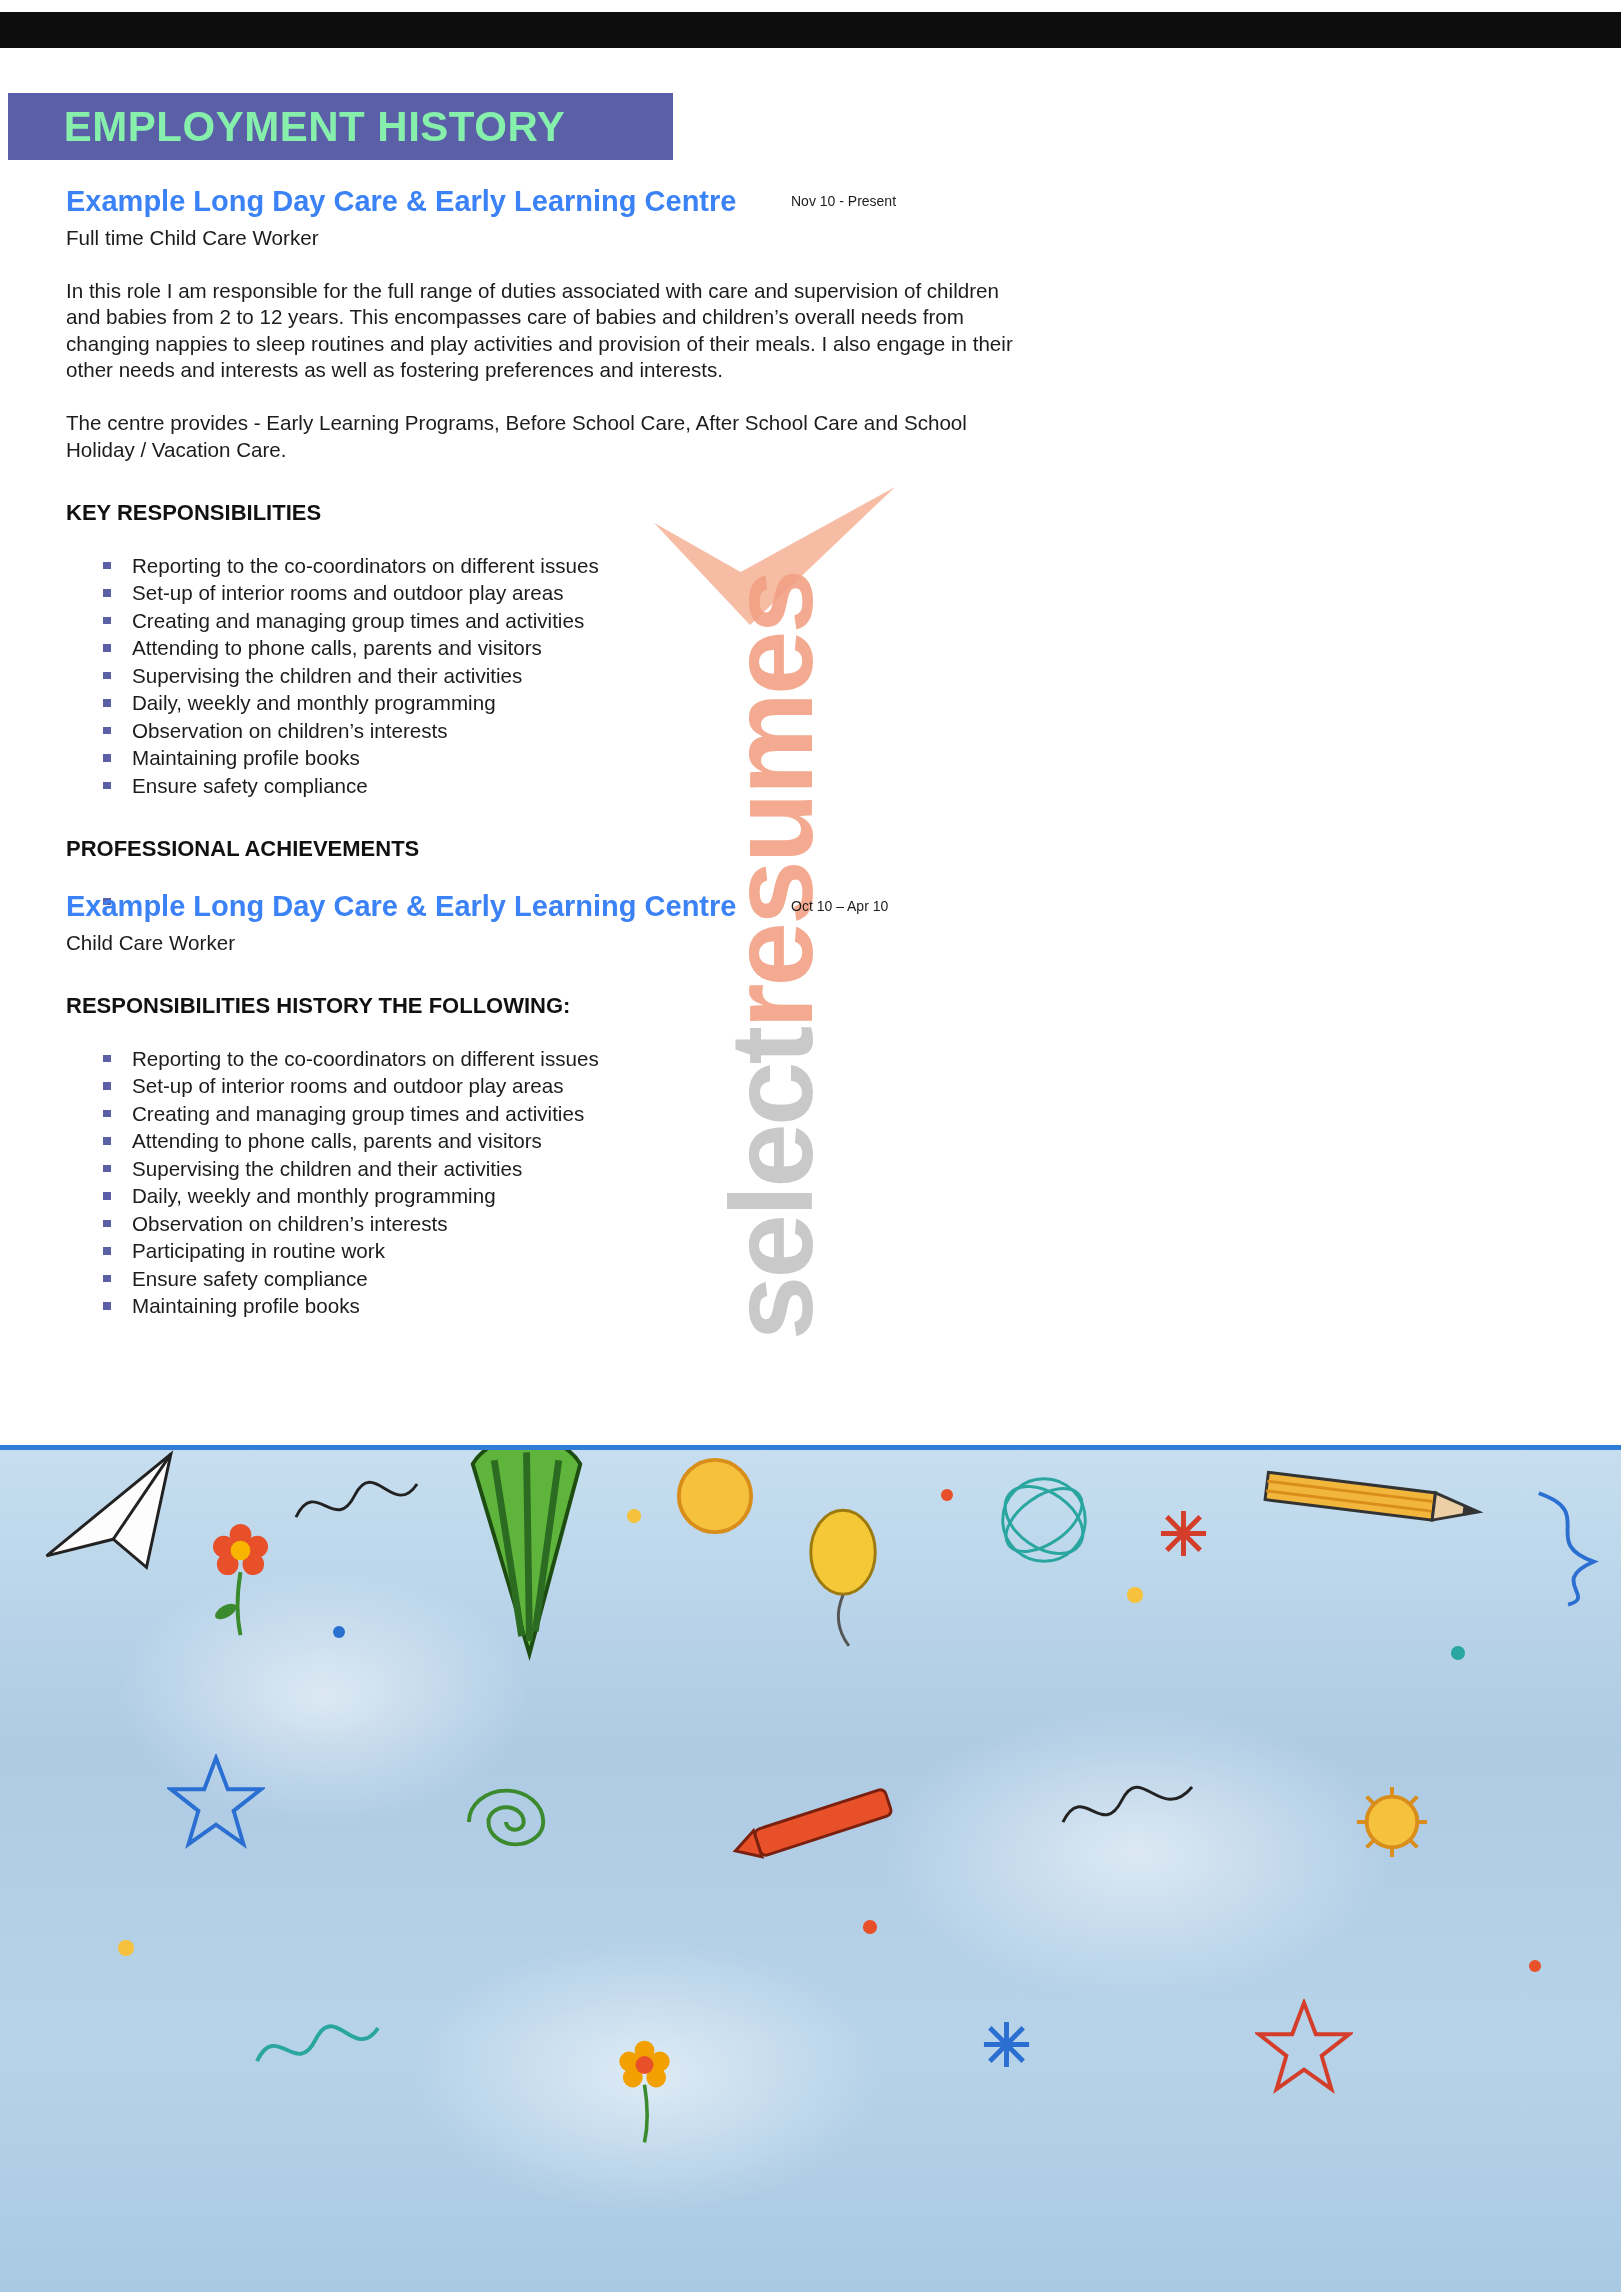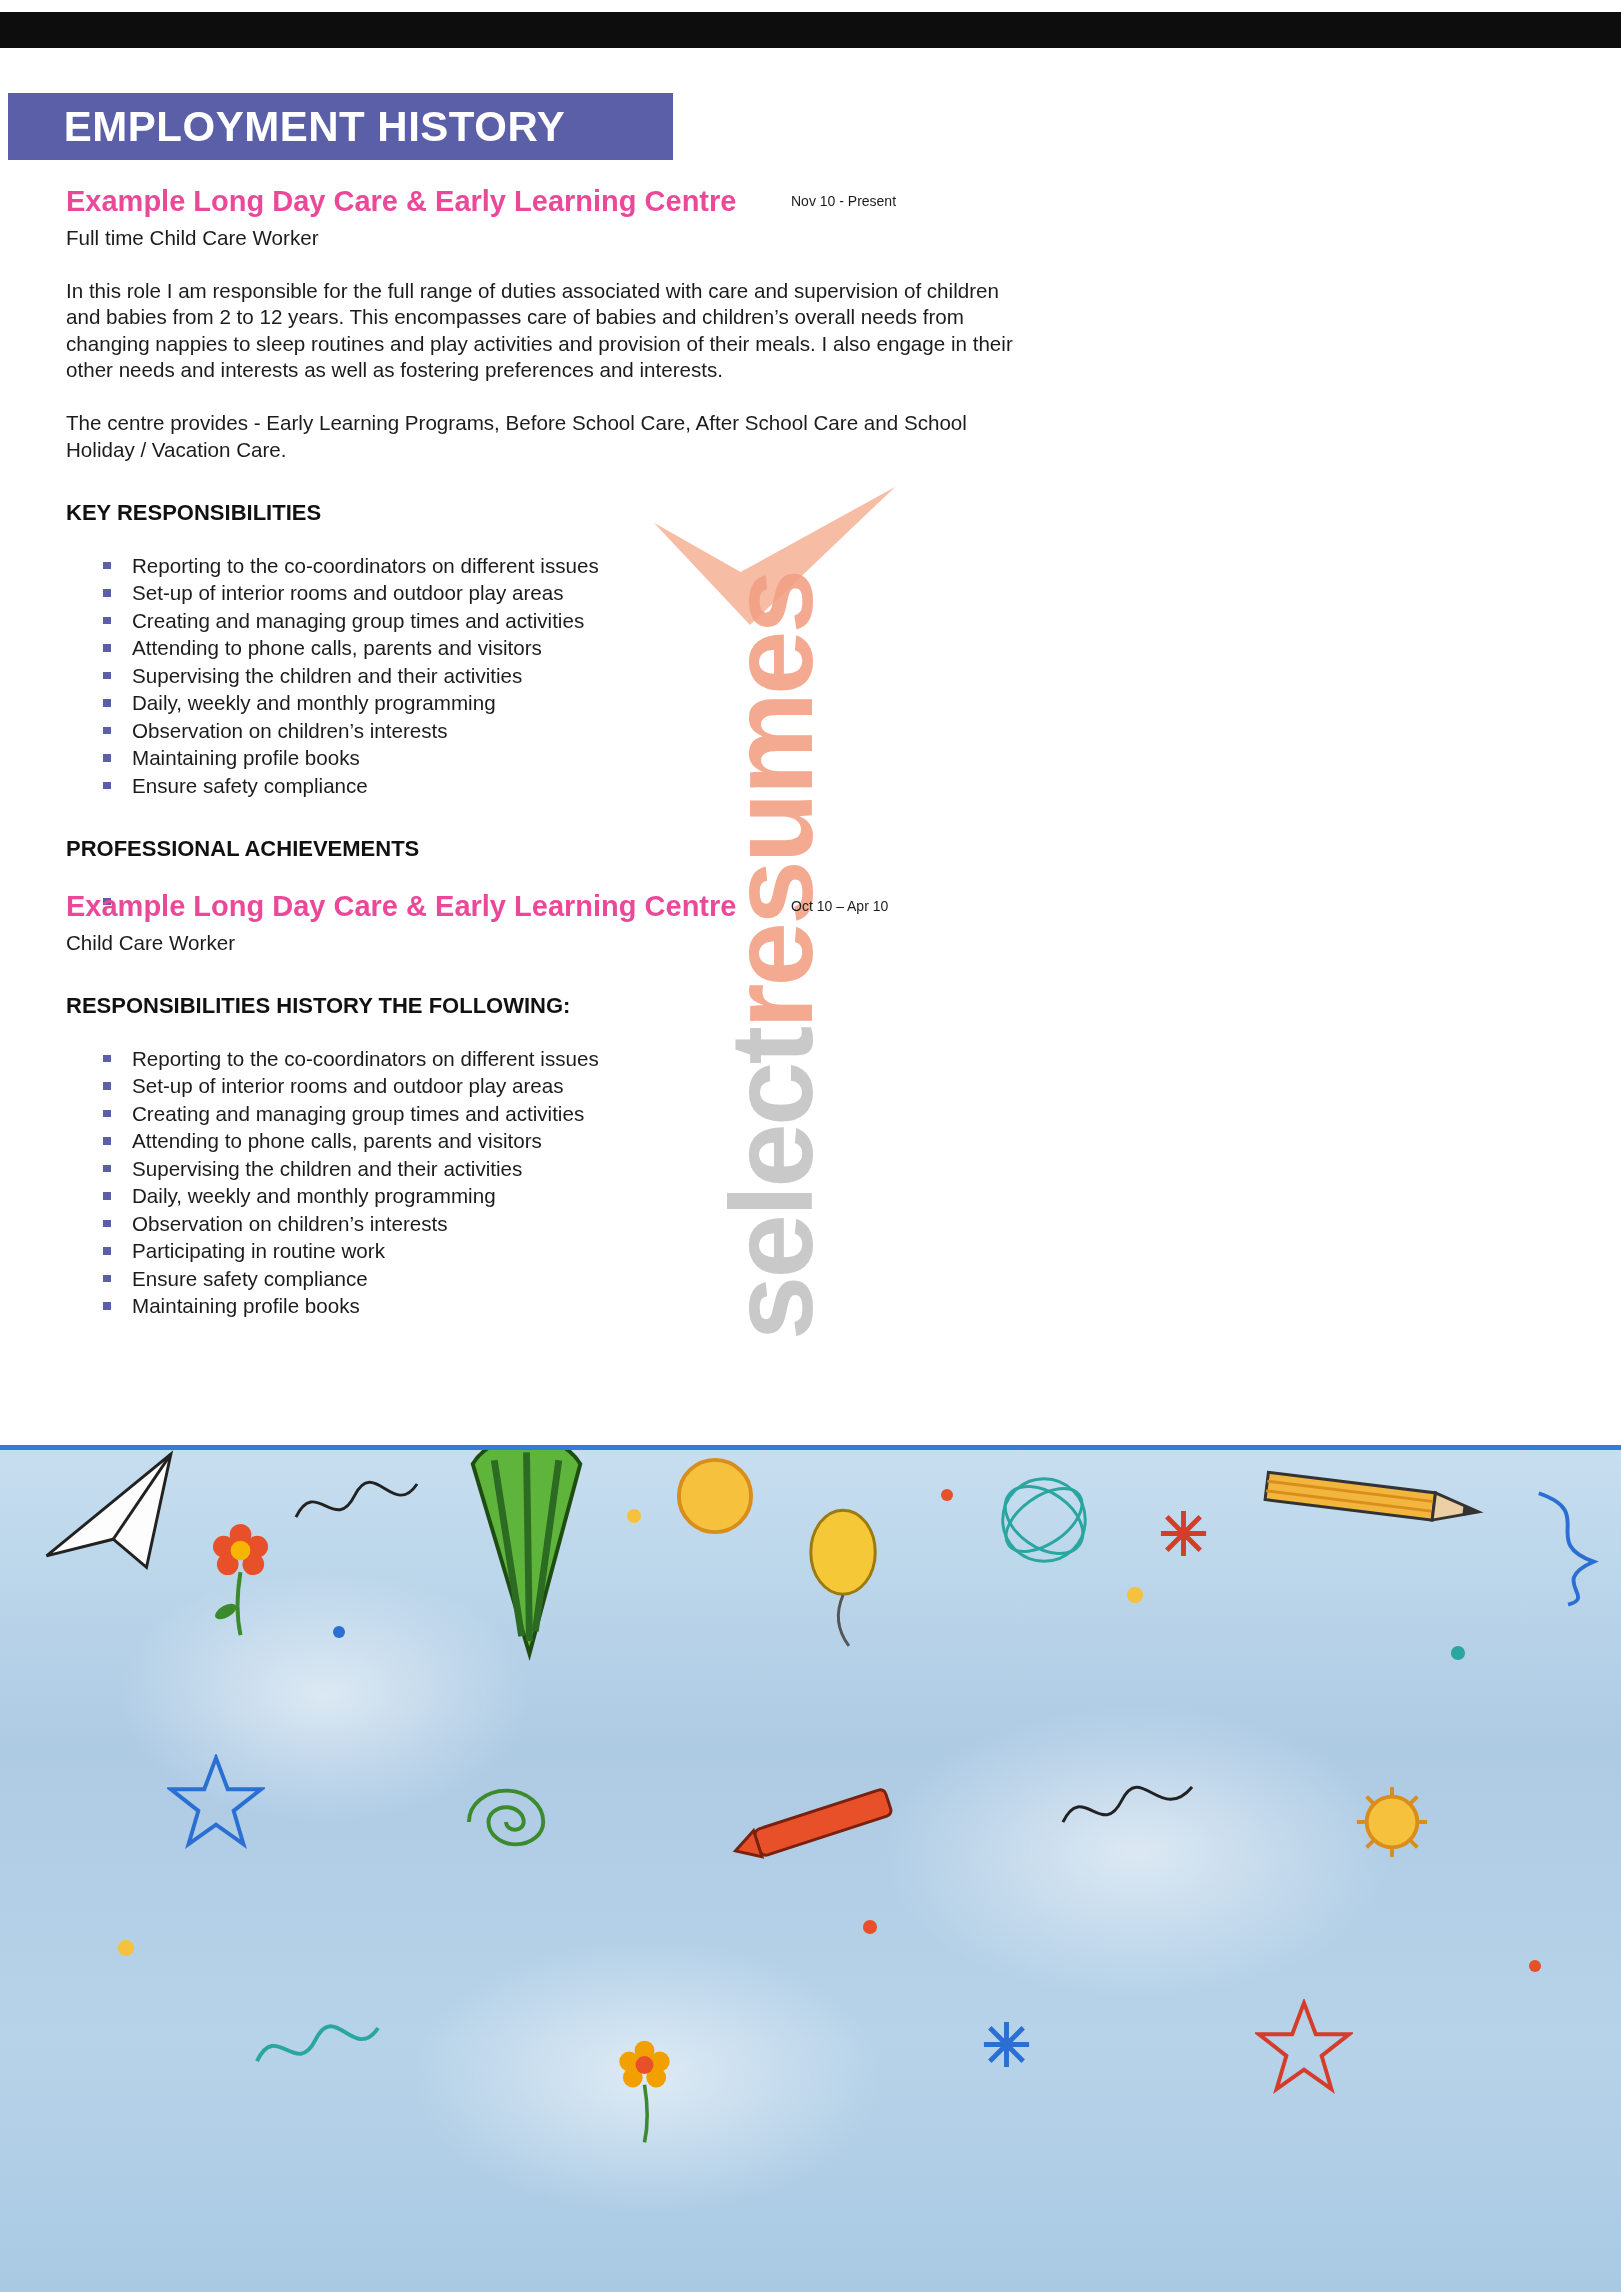--- a/index.html
+++ b/index.html
@@ -13,37 +13,37 @@
   }
 
   
   .topbar { position:absolute; top:11.8px; left:0; width:1621px; height:36px; background:#0d0d0d; z-index:3; }
 
   
   .banner {
     position:absolute; top:93px; left:7.8px; width:665px; height:67px;
     background:#5a5fa8; display:flex; align-items:center; z-index:3;
   }
-  .banner h1 { color:#ffffff; font-size:42px; font-weight:bold; padding-left:56px; letter-spacing:0.5px; }
+  .banner h1 { color:#86efac; font-size:42px; font-weight:bold; padding-left:56px; letter-spacing:0.5px; }
 
   
   .watermark { position:absolute; z-index:1; left:0; top:0; width:1621px; height:2293px; pointer-events:none; }
   .wm-logo { position:absolute; left:652px; top:485px; width:245px; height:142px; }
   .wm-text {
     position:absolute; left:772px; top:956px;
     transform:translate(-50%,-50%) rotate(-90deg);
     white-space:nowrap; font-size:116px; font-weight:bold; letter-spacing:-2.9px; opacity:.9;
   }
   .wm-select  { color:#c4c4c4; }
   .wm-resumes { color:#f2a184; }
 
   
   .content { position:absolute; top:184px; left:66px; width:965px; z-index:2; }
   .job-header { position:relative; }
-  .job-header h2 { font-size:29px; line-height:35px; font-weight:bold; color:#ec4899; }
+  .job-header h2 { font-size:29px; line-height:35px; font-weight:bold; color:#3b82f6; }
   .dates { position:absolute; left:725px; top:8.8px; font-size:14px; font-weight:normal; color:#1c1c1c; }
   .role { font-size:20.6px; line-height:26.5px; margin-top:5.9px; }
   .para { font-size:20.6px; line-height:26.5px; margin-top:26.5px; max-width:961px; }
   .sec  { font-size:22px; line-height:29px; font-weight:bold; margin-top:35px; color:#111; }
   .bl   { list-style:none; margin-top:25.5px; }
   .bl li { position:relative; padding-left:66px; font-size:20.6px; line-height:26.5px; margin-bottom:1px; max-width:921px; }
   .bl li .sq { position:absolute; left:37px; top:8.8px; width:7.8px; height:7.8px; background:#5a5fa8; }
   .bl.ach li { max-width:863px; }
   .job2 .job-header { margin-top:23.5px; }
 

